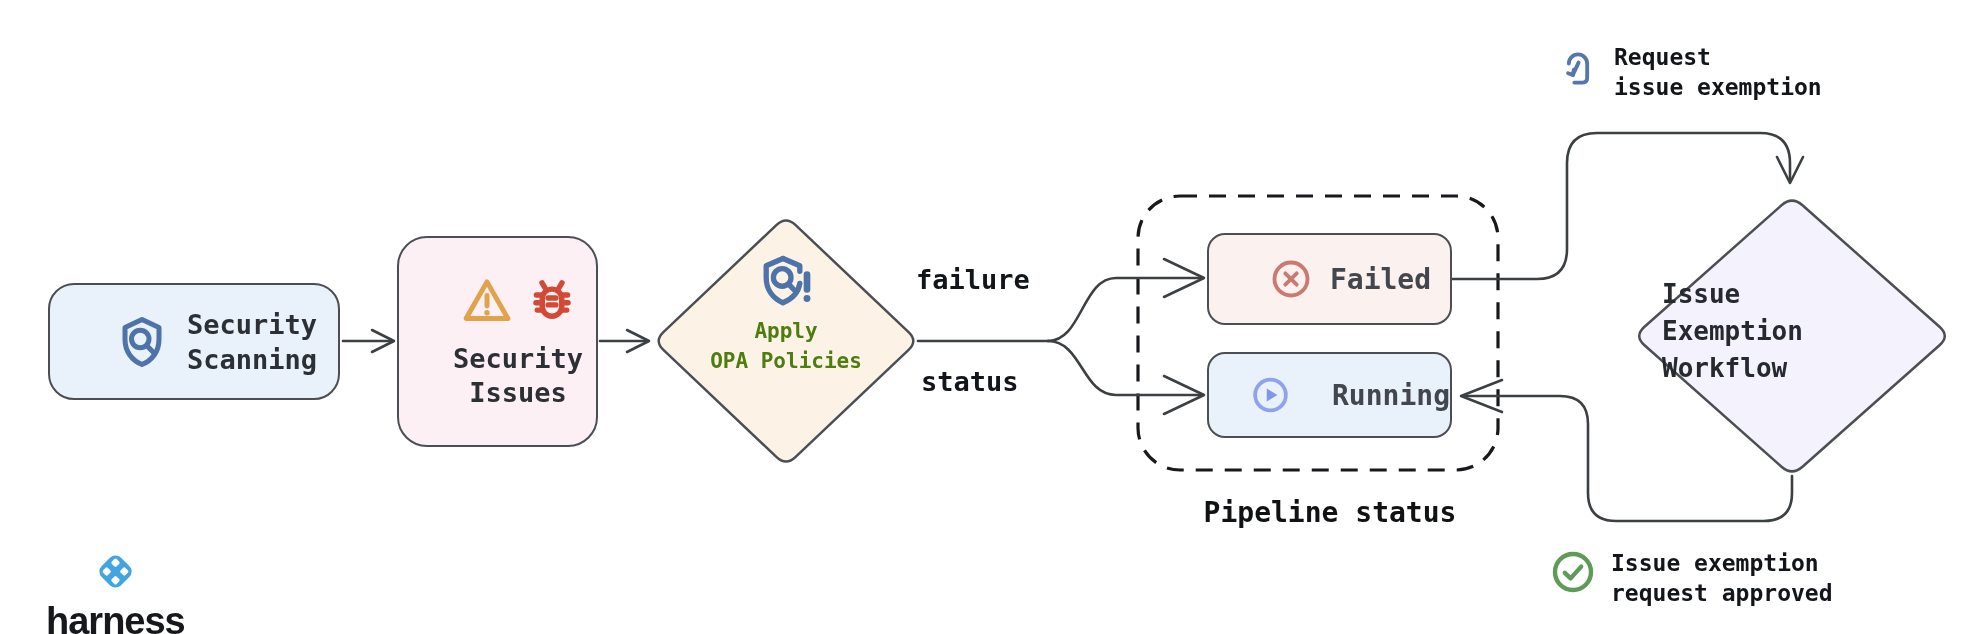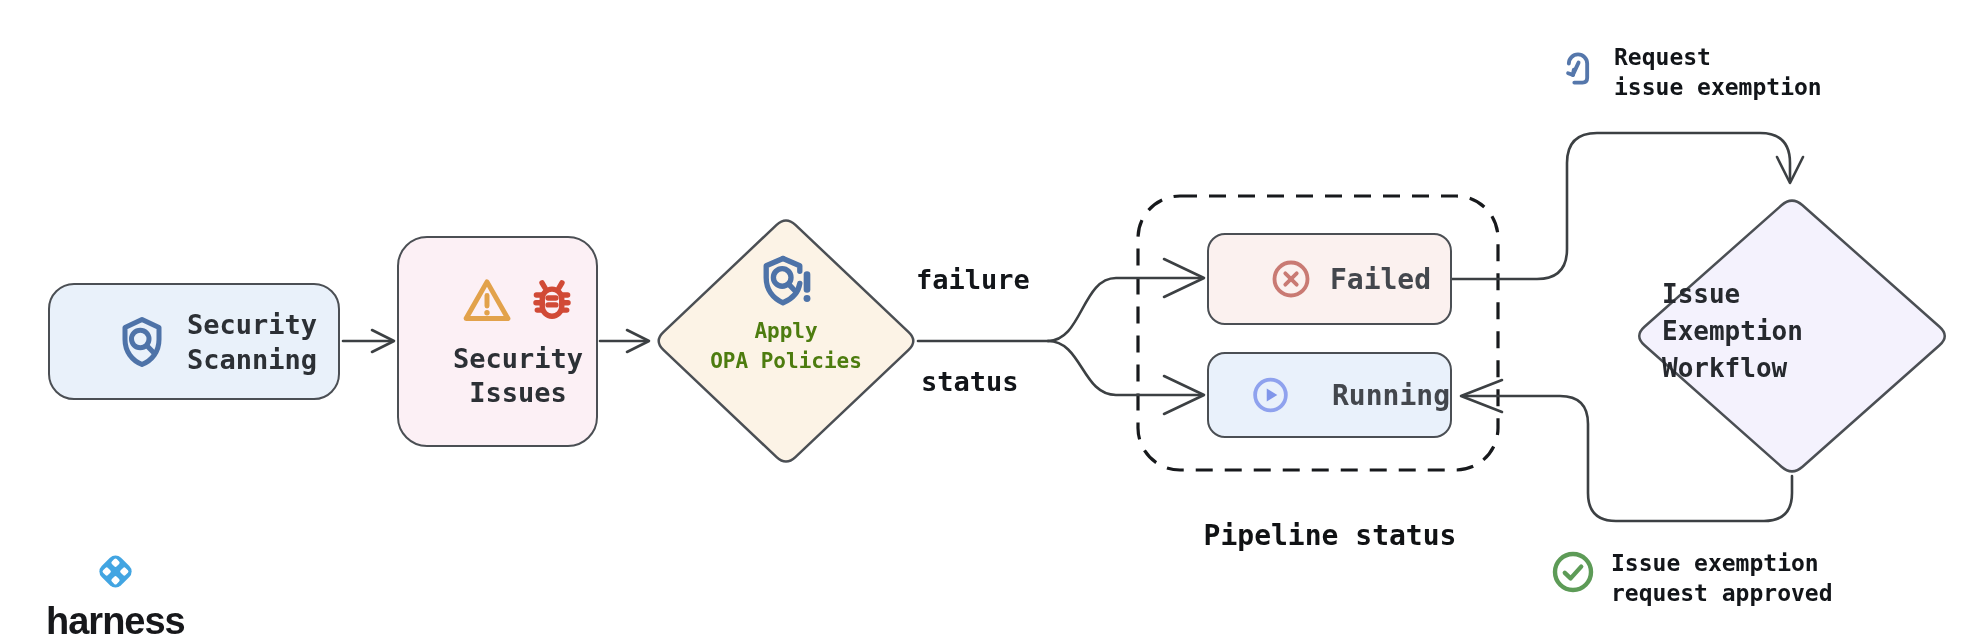--- a/index.html
+++ b/index.html
@@ -19,21 +19,21 @@
   .node-issues .icons{display:flex;align-items:center;gap:10px;}
   .node-issues .lbl{font-size:27px;line-height:34px;text-align:center;}
   .node-status{width:245px;border-radius:18px;gap:17px;color:#43474d;font-size:28px;font-weight:600;}
   .node-failed{left:1207px;top:233px;height:92px;background:#fbf1ef;}
   .node-running{left:1207px;top:352px;height:86px;background:#e9f1fb;gap:41px;}
   .opa-icon{left:754px;top:250px;}
   .opa-text{left:656px;top:316px;width:260px;text-align:center;font-size:21px;line-height:30px;font-weight:600;color:#4d7c0f;}
   .exemption-text{left:1662px;top:276px;width:260px;text-align:left;font-size:26px;line-height:37px;font-weight:600;color:#26292e;}
   .caption{font-weight:600;color:#101214;text-align:center;}
   .caption-governance{left:666px;top:470px;width:280px;font-size:29px;}
-  .caption-pipeline{left:1178px;top:496px;width:304px;font-size:28px;margin-top:23px;}
+  .caption-pipeline{left:1178px;top:496px;width:304px;font-size:28px;}
   .edge-label{font-size:27px;font-weight:600;color:#121519;}
   .edge-label-failure{left:916px;top:264px;text-align:right;}
   .edge-label-success{left:921px;top:366px;}
   .annotation{display:flex;align-items:flex-start;gap:14px;}
   .annotation .txt{font-size:23px;line-height:30px;font-weight:600;color:#121519;white-space:nowrap;}
   .annotation-request{left:1556px;top:42px;}
   .annotation-approved{left:1549px;top:548px;}
   .logo{left:46px;top:550px;display:flex;align-items:center;gap:7px;flex-direction:column;}
   .wordmark{font-family:"Liberation Sans",sans-serif;font-weight:700;font-size:38px;color:#17181b;letter-spacing:-1px;}
 </style>

